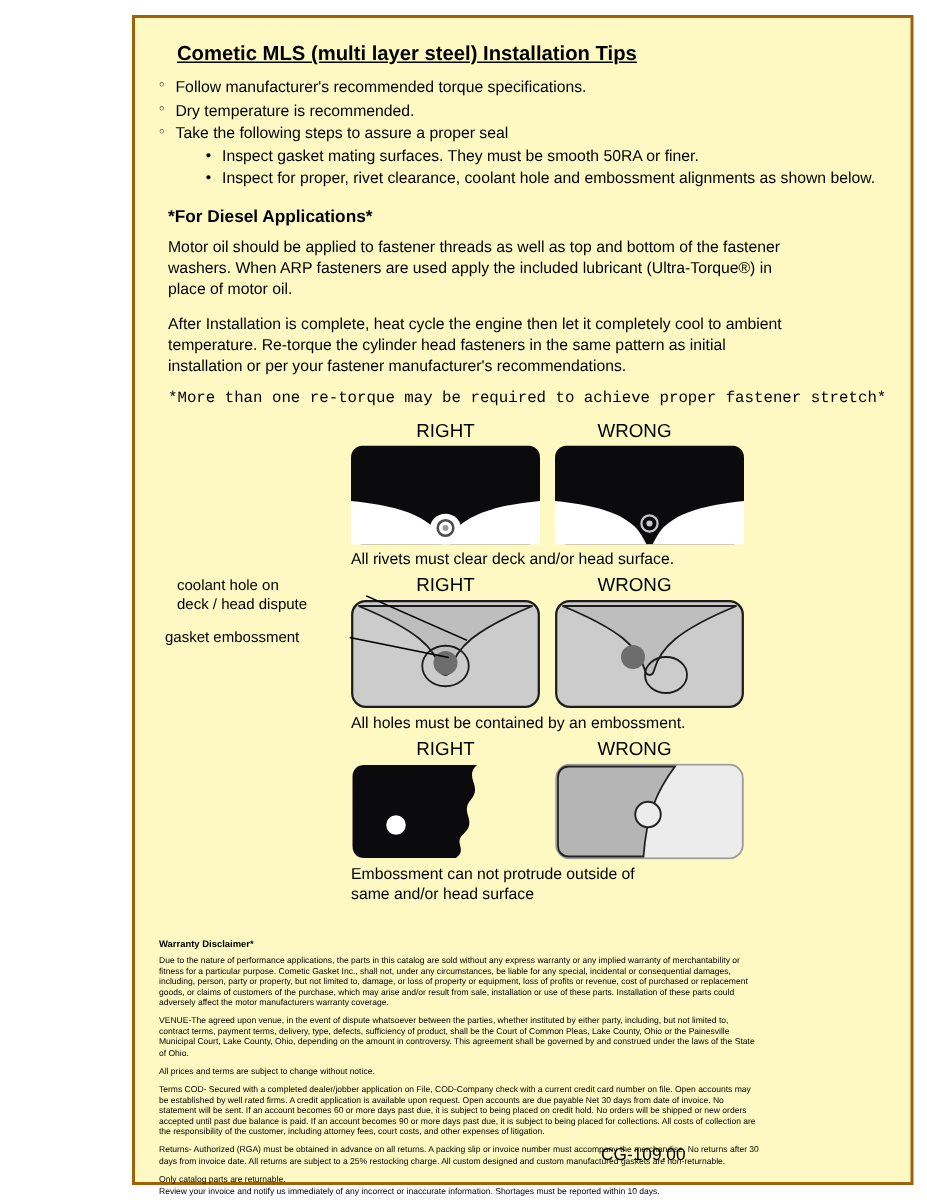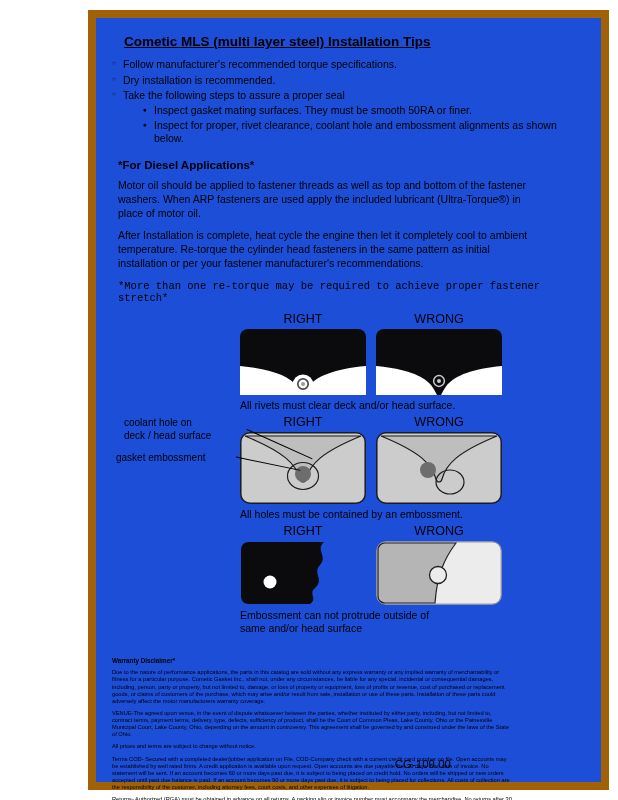--- a/index.html
+++ b/index.html
@@ -1,38 +1,38 @@
 <!DOCTYPE html>
 <html><head>
 <meta charset="utf-8">
 <style>
   * { margin:0; padding:0; box-sizing:border-box; }
   html,body { width:618px; height:800px; background:#ffffff; overflow:hidden; }
   body { font-family:"Liberation Sans","DejaVu Sans",sans-serif; color:#000; position:relative; }
   .frame { position:absolute; left:88px; top:10px; width:521px; height:780px;
-           border:8px solid #a16207; padding:14px 12px 10px 16px; background:#1d4ed8; }
+           border:2px solid #a16207; padding:14px 12px 10px 16px; background:#fef9c3; }
 
   .title { font-size:13.5px; font-weight:bold; text-decoration:underline;
            margin:2px 0 9px 12px; }
 
   ul.tips { list-style:none; font-size:10.5px; line-height:1.3; }
   ul.tips > li { position:relative; padding-left:11px; margin-bottom:2px; }
   ul.tips > li::before { content:"○"; position:absolute; left:0; top:2px; font-size:6px; }
   ul.subtips { list-style:none; margin:1px 0 0 20px; }
   ul.subtips li { position:relative; padding-left:11px; margin-bottom:1px; }
   ul.subtips li::before { content:"●"; position:absolute; left:0; top:2px; font-size:6.5px; }
 
   .diesel-heading { font-size:11.5px; font-weight:bold; margin:13px 0 8px 6px; }
   .para { font-size:10.5px; line-height:1.32; max-width:412px; margin:0 4px 9px 6px; }
   .note { font-size:10.5px; margin:1px 0 0 6px;font-family:Liberation Mono, monospace; }
 
   .diagrams { margin-top:8px; }
   .dg-row { position:relative; margin-bottom:4px; }
   .dg-col { margin-left:128px; width:262px; }
-  .dg-heads { display:flex; gap:10px; font-size:12.5px; margin-bottom:3px; }
+  .dg-heads { display:flex; font-size:12.5px; margin-bottom:3px; }
   .dg-heads span { width:126px; text-align:center; }
   .dg-panels { display:flex; gap:10px; }
   .dg-caption { font-size:10.5px; margin-top:4px; }
   .dg-caption.narrow { max-width:210px; line-height:1.25; }
 
   .lbl { position:absolute; font-size:10px; line-height:1.25; }
   .lbl1 { left:12px; top:2px; width:102px; }
   .lbl2 { left:4px; top:37px; }
   .dg-lines { position:absolute; left:0; top:0; width:100%; height:100%; pointer-events:none; }
 
@@ -45,21 +45,21 @@
 </style>
 </head>
 <body>
 
 <div class="frame">
 
   <div class="title">Cometic MLS (multi layer steel) Installation Tips</div>
 
   <ul class="tips">
     <li>Follow manufacturer's recommended torque specifications.</li>
-    <li>Dry installation is recommended.</li>
+    <li>Dry temperature is recommended.</li>
     <li>
       <span>Take the following steps to assure a proper seal</span>
       <ul class="subtips">
         <li>Inspect gasket mating surfaces.  They must be smooth 50RA or finer.</li>
         <li>Inspect for proper, rivet clearance, coolant hole and embossment alignments as shown below.</li>
       </ul>
     </li>
   </ul>
 
   <div class="diesel-heading">*For Diesel Applications*</div>
@@ -91,21 +91,21 @@
             <circle cx="63" cy="52" r="2" fill="#c9c9c9"></circle>
           </svg>
         </div>
         <div class="dg-caption">All rivets must clear deck and/or head surface.</div>
       </div>
     </div>
 
     <div class="dg-row">
       <div class="lbl lbl1">
         <span>coolant hole on</span><br>
-        <span>deck / head surface</span>
+        <span>deck / head dispute</span>
       </div>
       <div class="lbl lbl2">
         <span>gasket embossment</span>
       </div>
       <div class="dg-col">
         <div class="dg-heads">
           <span>RIGHT</span>
           <span>WRONG</span>
         </div>
         <div class="dg-panels">

